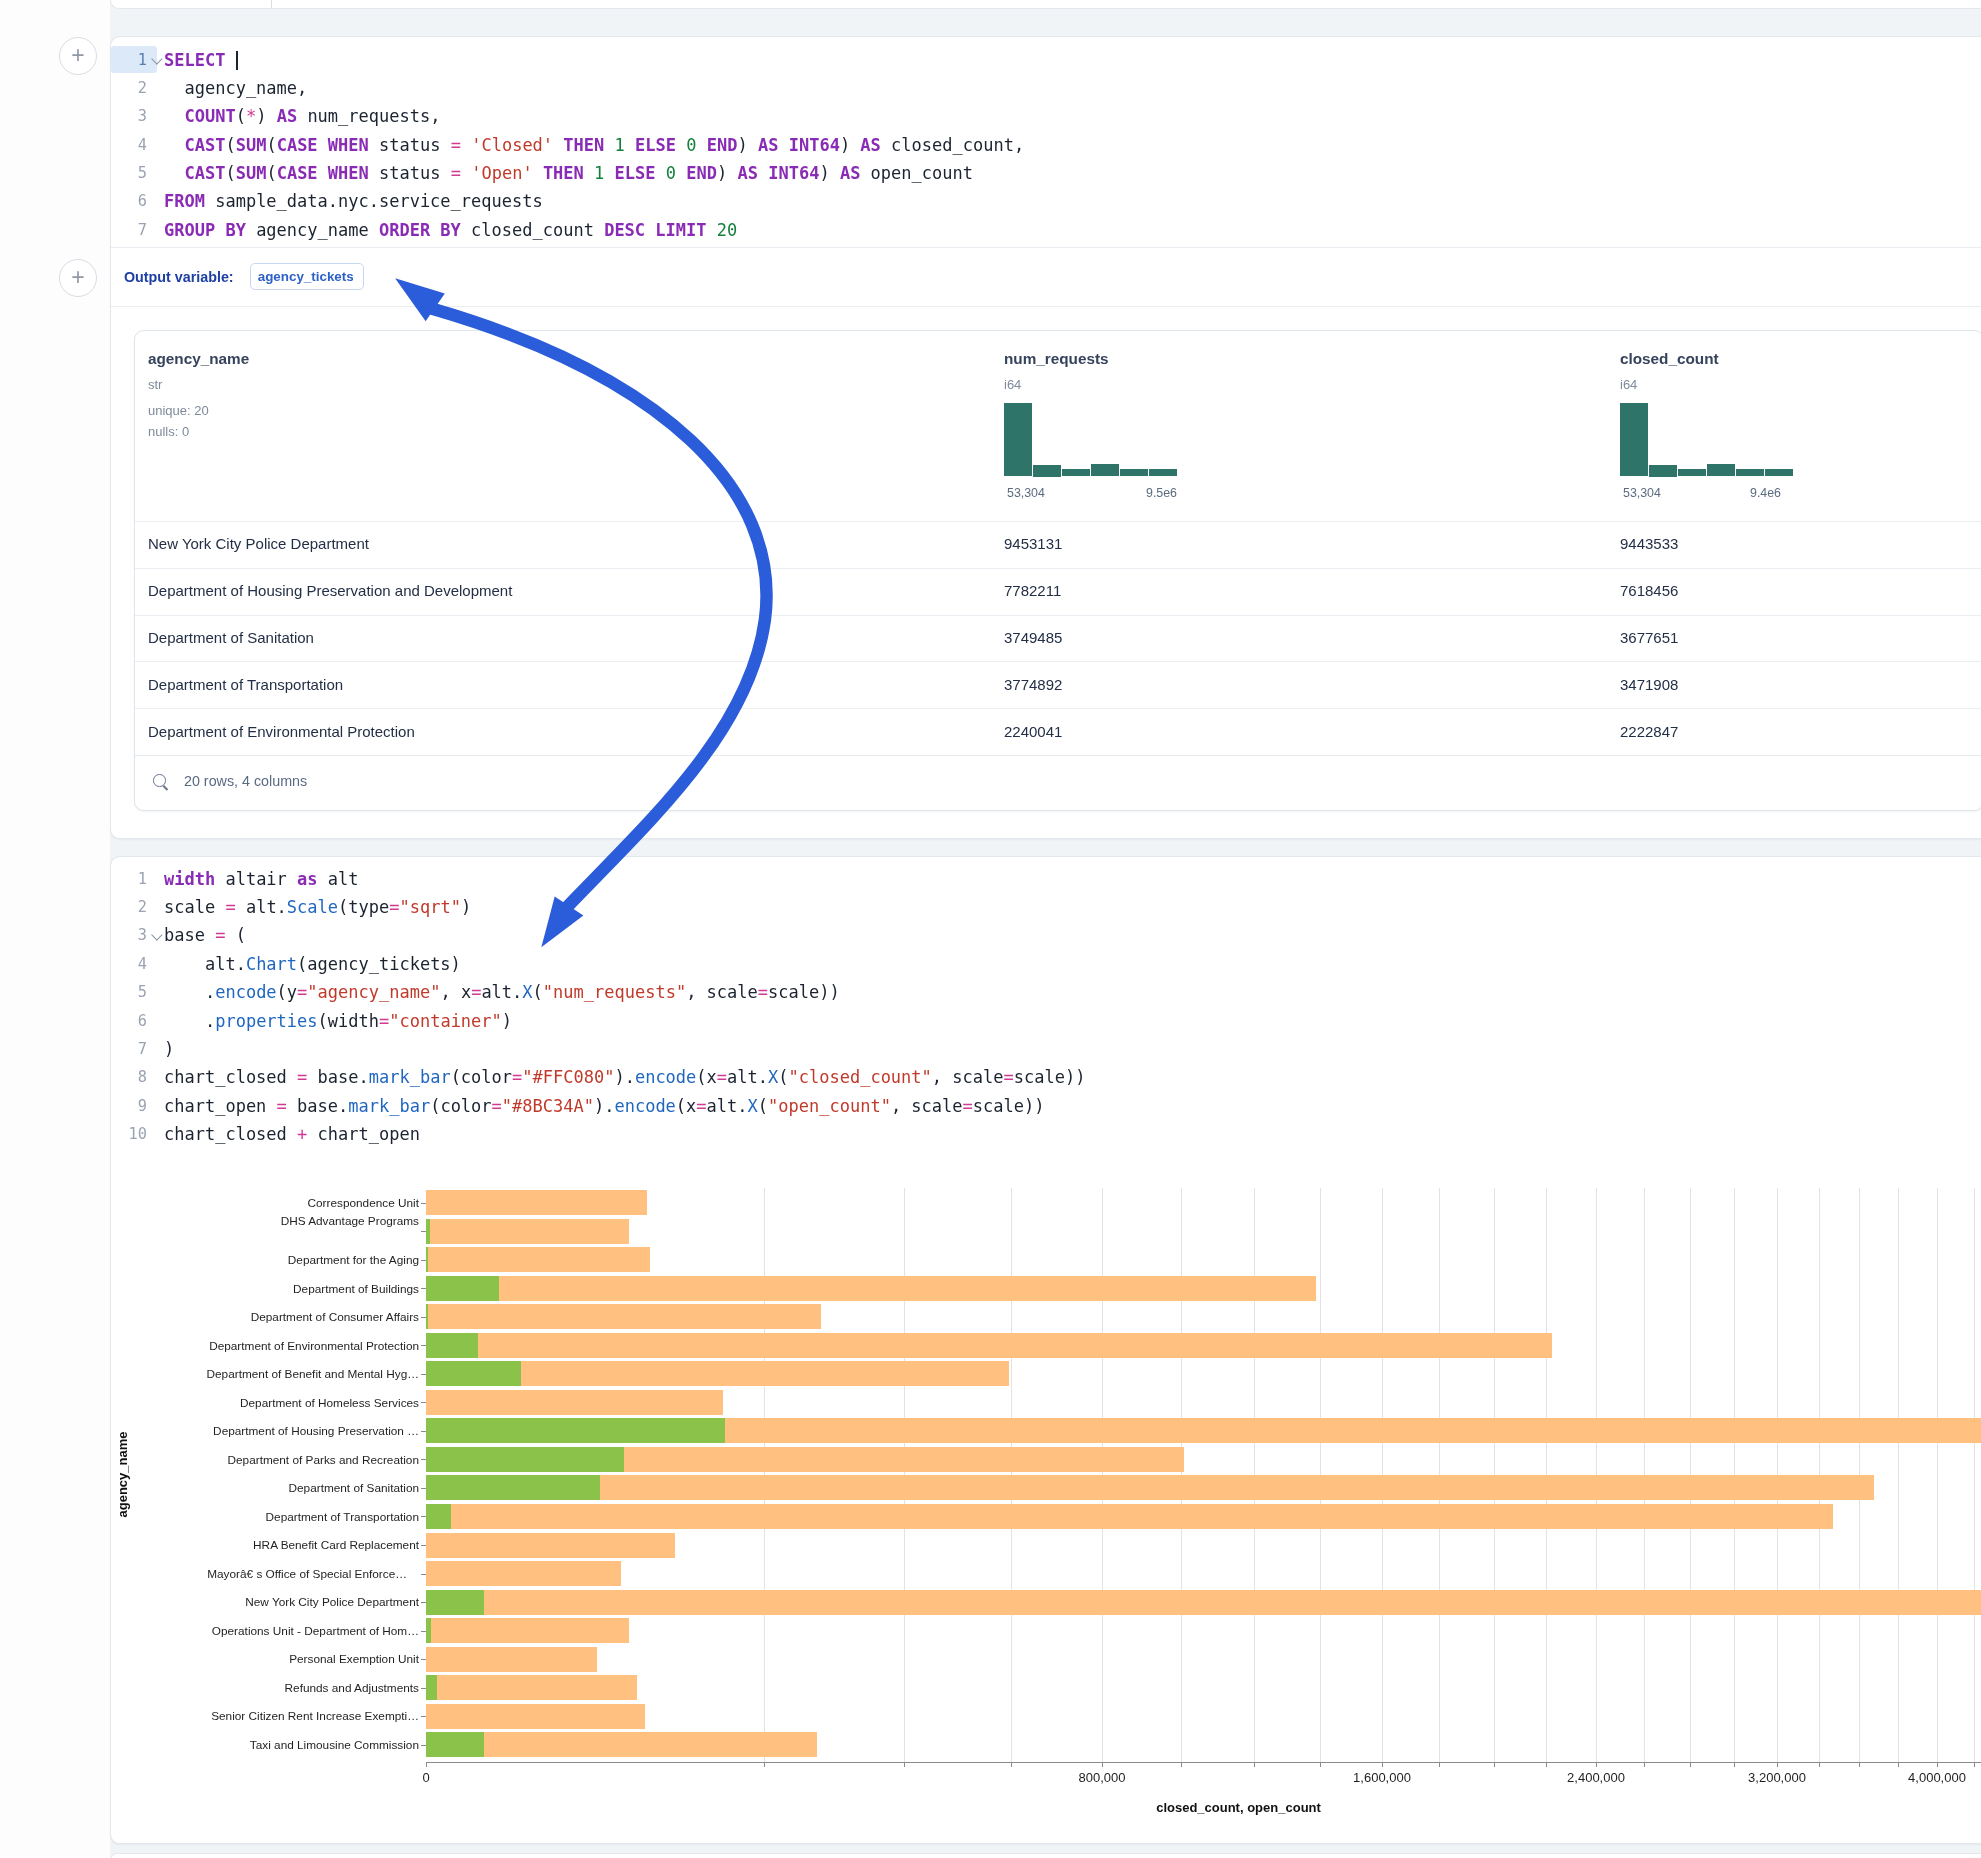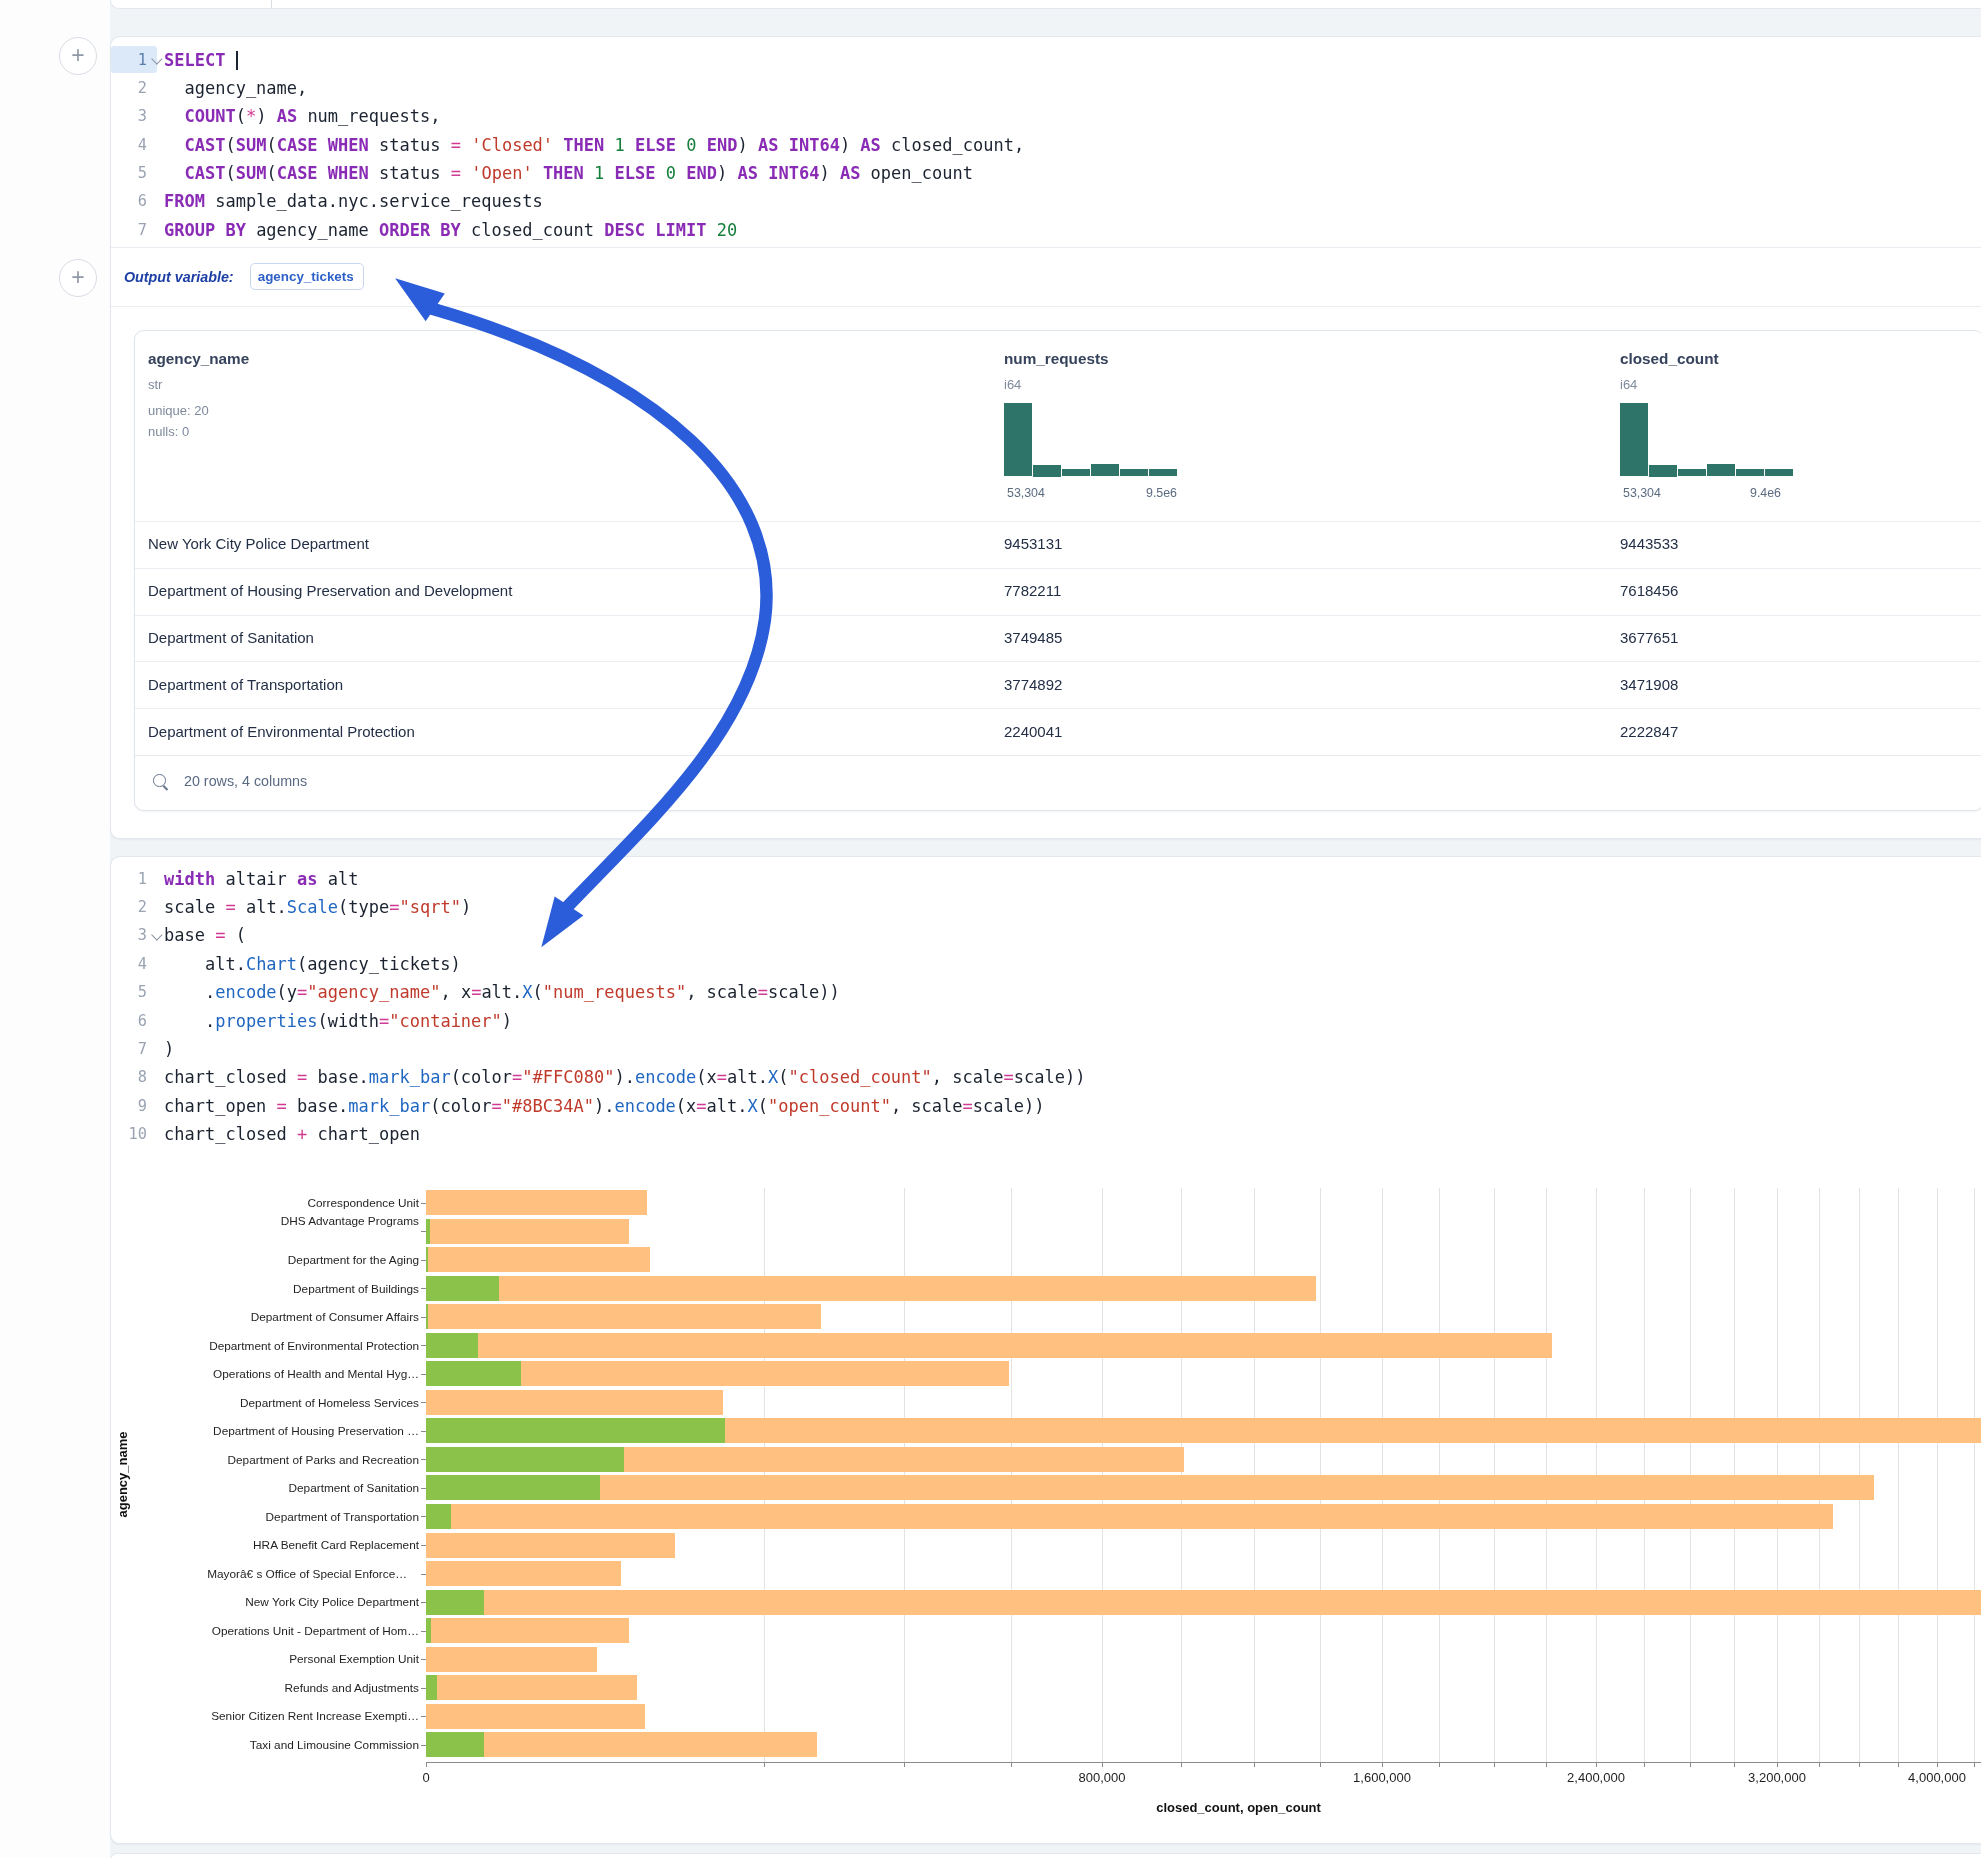--- a/index.html
+++ b/index.html
@@ -68,21 +68,21 @@
       <div class="code-line" style="left:164px;top:131px;"><span class="tk-txt">  </span><span class="tk-kw">CAST</span><span class="tk-txt">(</span><span class="tk-kw">SUM</span><span class="tk-txt">(</span><span class="tk-kw">CASE</span><span class="tk-txt"> </span><span class="tk-kw">WHEN</span><span class="tk-txt"> status </span><span class="tk-op">=</span><span class="tk-txt"> </span><span class="tk-str">'Closed'</span><span class="tk-txt"> </span><span class="tk-kw">THEN</span><span class="tk-txt"> </span><span class="tk-num">1</span><span class="tk-txt"> </span><span class="tk-kw">ELSE</span><span class="tk-txt"> </span><span class="tk-num">0</span><span class="tk-txt"> </span><span class="tk-kw">END</span><span class="tk-txt">) </span><span class="tk-kw">AS</span><span class="tk-txt"> </span><span class="tk-kw">INT64</span><span class="tk-txt">) </span><span class="tk-kw">AS</span><span class="tk-txt"> closed_count,</span></div>
       <div class="gut" style="left:113px;top:159px;">5</div>
       <div class="code-line" style="left:164px;top:159px;"><span class="tk-txt">  </span><span class="tk-kw">CAST</span><span class="tk-txt">(</span><span class="tk-kw">SUM</span><span class="tk-txt">(</span><span class="tk-kw">CASE</span><span class="tk-txt"> </span><span class="tk-kw">WHEN</span><span class="tk-txt"> status </span><span class="tk-op">=</span><span class="tk-txt"> </span><span class="tk-str">'Open'</span><span class="tk-txt"> </span><span class="tk-kw">THEN</span><span class="tk-txt"> </span><span class="tk-num">1</span><span class="tk-txt"> </span><span class="tk-kw">ELSE</span><span class="tk-txt"> </span><span class="tk-num">0</span><span class="tk-txt"> </span><span class="tk-kw">END</span><span class="tk-txt">) </span><span class="tk-kw">AS</span><span class="tk-txt"> </span><span class="tk-kw">INT64</span><span class="tk-txt">) </span><span class="tk-kw">AS</span><span class="tk-txt"> open_count</span></div>
       <div class="gut" style="left:113px;top:187px;">6</div>
       <div class="code-line" style="left:164px;top:187px;"><span class="tk-kw">FROM</span><span class="tk-txt"> sample_data.nyc.service_requests</span></div>
       <div class="gut" style="left:113px;top:216px;">7</div>
       <div class="code-line" style="left:164px;top:216px;"><span class="tk-kw">GROUP BY</span><span class="tk-txt"> agency_name </span><span class="tk-kw">ORDER BY</span><span class="tk-txt"> closed_count </span><span class="tk-kw">DESC</span><span class="tk-txt"> </span><span class="tk-kw">LIMIT</span><span class="tk-txt"> </span><span class="tk-num">20</span></div>
     </div>
 
   <div class="hline" style="left:111px;top:247px;width:1871px;"></div>
-  <div class="outlabel" style="left:124px;top:269px;font-style:italic;">Output variable:</div>
+  <div class="outlabel" style="left:124px;top:269px;">Output variable:</div>
   <div class="pill" style="left:250px;top:263px;width:99px;">agency_tickets</div>
   <div class="hline" style="left:111px;top:306px;width:1871px;"></div>
 
   <div class="card" style="left:134px;top:330px;width:1848px;height:479px;border-radius:9.6px;border:1px solid #DFE5EC;"></div>
   <div id="table-layer">
       <div class="th" style="left:148px;top:350px;">agency_name</div>
       <div class="tt" style="left:148px;top:377px;">str</div>
       <div class="tt" style="left:148px;top:403px;">unique: 20</div>
       <div class="tt" style="left:148px;top:424px;">nulls: 0</div>
       <div class="th" style="left:1004px;top:350px;">num_requests</div>
@@ -222,21 +222,21 @@
       <div class="bar" style="left:426px;top:102px;width:890px;height:25px;background:#FFC080;"></div>
       <div class="bar" style="left:426px;top:102px;width:73px;height:25px;background:#8BC34A;"></div>
       <div class="ylab" style="left:132px;top:136px;width:287px;">Department of Consumer Affairs</div>
       <div class="tick" style="left:421px;top:143px;width:5.7px;height:1px;"></div>
       <div class="bar" style="left:426px;top:130px;width:395px;height:25px;background:#FFC080;"></div>
       <div class="bar" style="left:426px;top:130px;width:1.7px;height:25px;background:#8BC34A;"></div>
       <div class="ylab" style="left:132px;top:165px;width:287px;">Department of Environmental Protection</div>
       <div class="tick" style="left:421px;top:171px;width:5.7px;height:1px;"></div>
       <div class="bar" style="left:426px;top:159px;width:1126px;height:25px;background:#FFC080;"></div>
       <div class="bar" style="left:426px;top:159px;width:52px;height:25px;background:#8BC34A;"></div>
-      <div class="ylab" style="left:132px;top:193px;width:287px;">Operations of Health and Mental Hyg…</div>
+      <div class="ylab" style="left:132px;top:193px;width:287px;">Department of Benefit and Mental Hyg…</div>
       <div class="tick" style="left:421px;top:200px;width:5.7px;height:1px;"></div>
       <div class="bar" style="left:426px;top:187px;width:583px;height:25px;background:#FFC080;"></div>
       <div class="bar" style="left:426px;top:187px;width:95px;height:25px;background:#8BC34A;"></div>
       <div class="ylab" style="left:132px;top:222px;width:287px;">Department of Homeless Services</div>
       <div class="tick" style="left:421px;top:228px;width:5.7px;height:1px;"></div>
       <div class="bar" style="left:426px;top:216px;width:297px;height:25px;background:#FFC080;"></div>
       <div class="ylab" style="left:132px;top:250px;width:287px;">Department of Housing Preservation …</div>
       <div class="tick" style="left:421px;top:257px;width:5.7px;height:1px;"></div>
       <div class="bar" style="left:426px;top:244px;width:2084px;height:25px;background:#FFC080;"></div>
       <div class="bar" style="left:426px;top:244px;width:299px;height:25px;background:#8BC34A;"></div>

